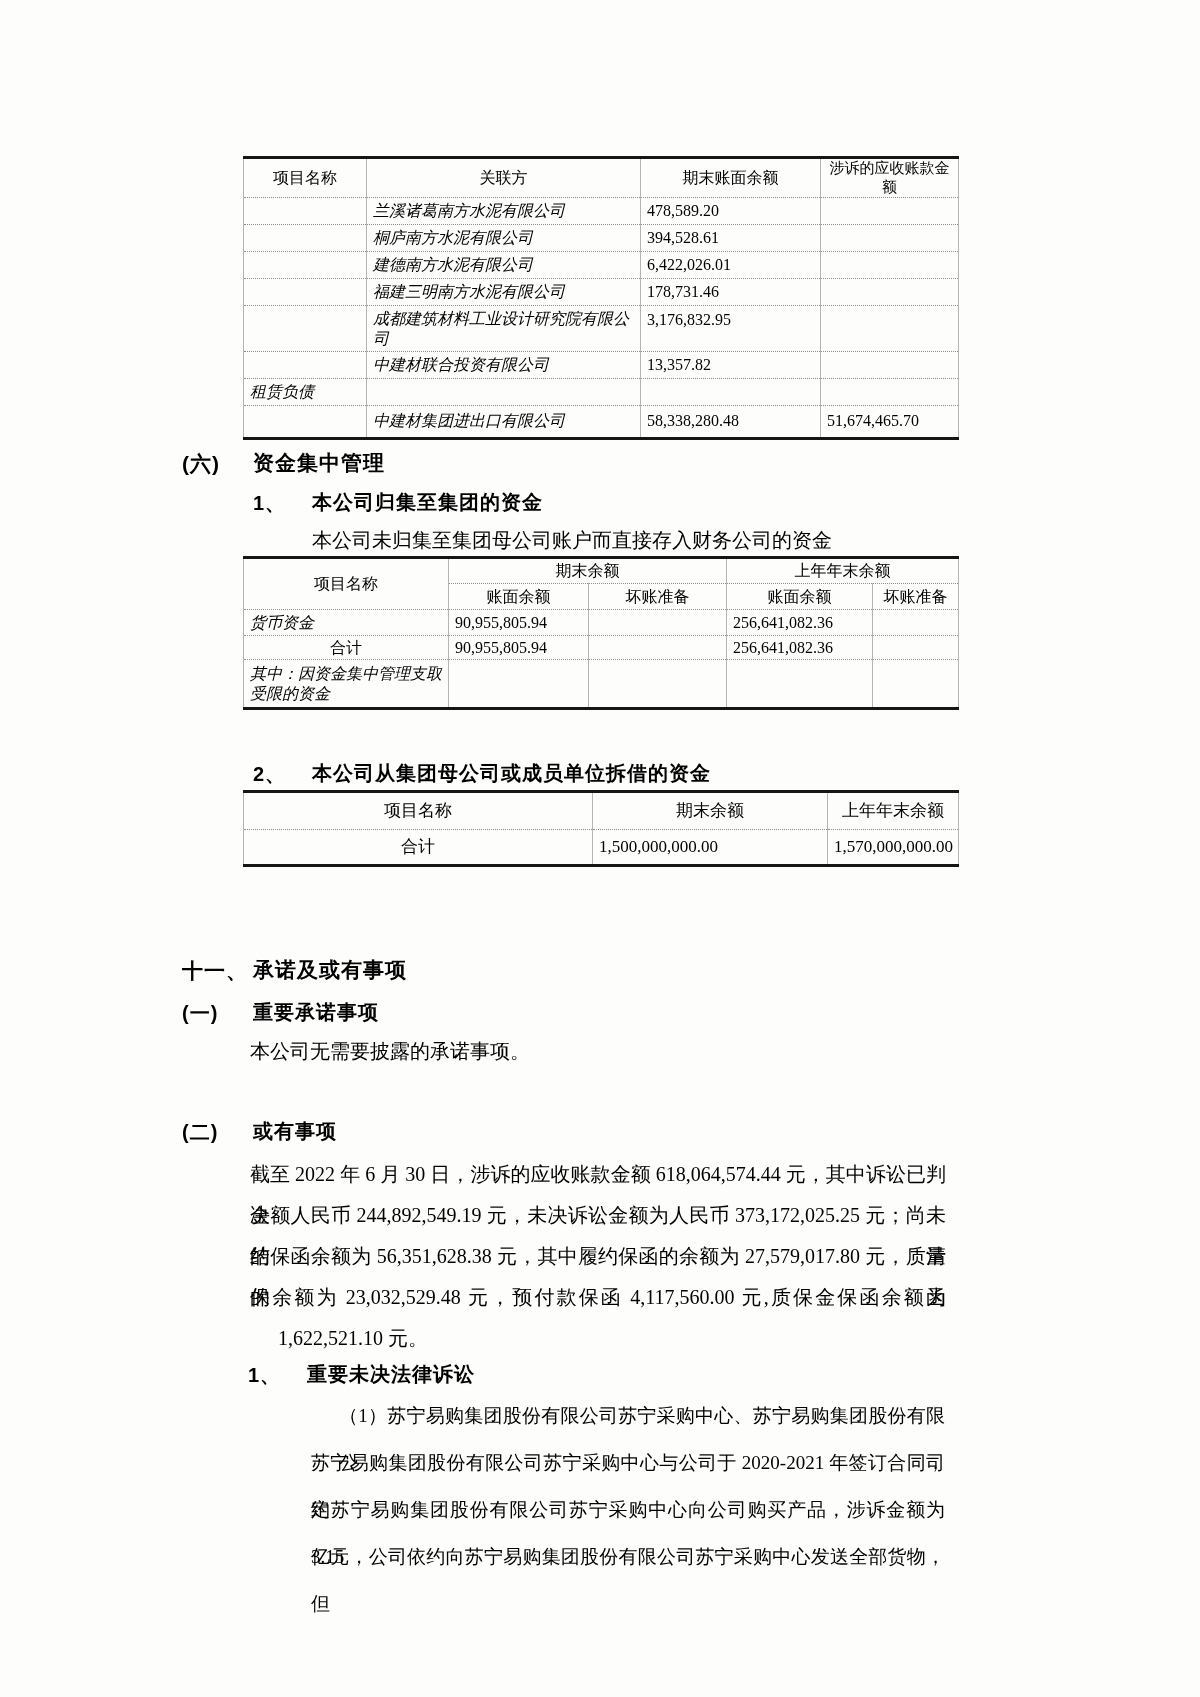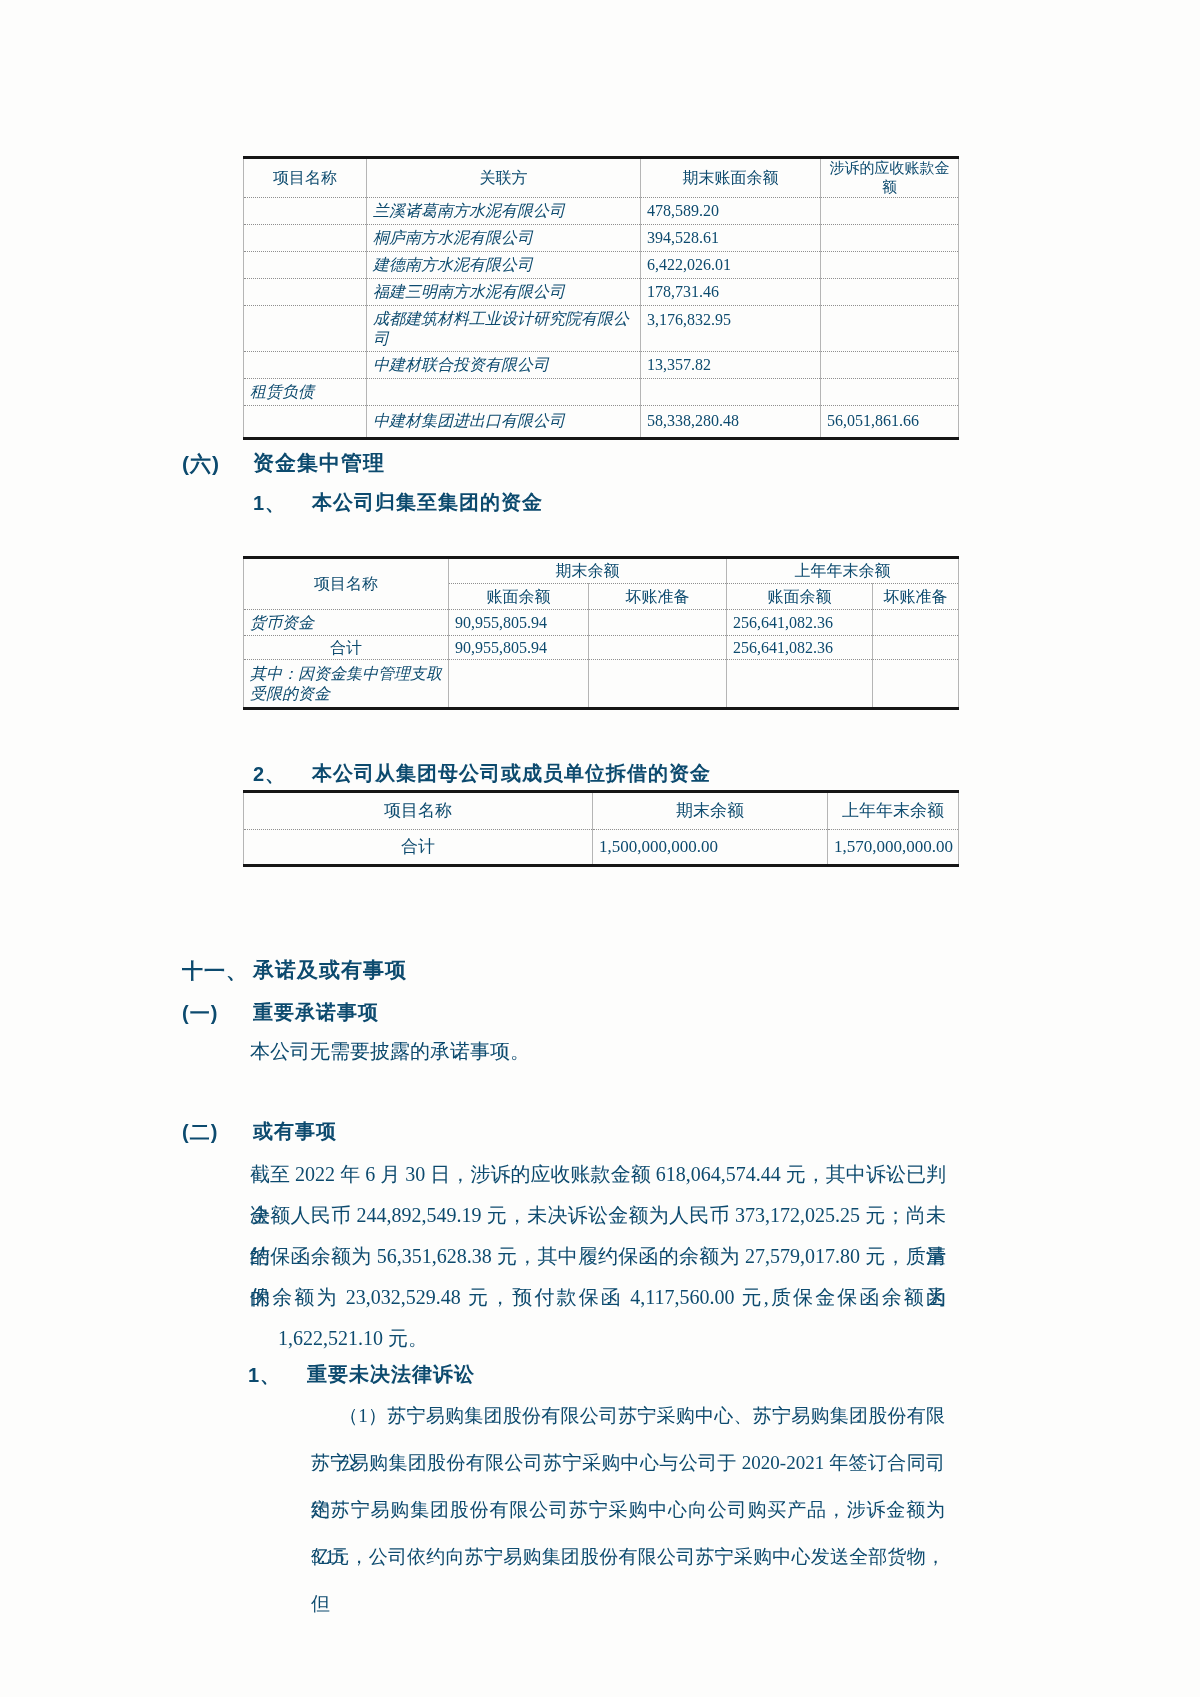--- a/index.html
+++ b/index.html
@@ -1,21 +1,21 @@
 <!DOCTYPE html>
 <html><head>
 <meta charset="utf-8">
 <style>
   html,body{margin:0;padding:0;background:#e8e8e8;}
   .page{
     position:relative;
     width:1200px;height:1697px;
     background:#fdfdfc;
     font-family:"Liberation Serif","DejaVu Serif",serif;
-    color:#0c4a6e;
+    color:#000000;
     overflow:hidden;
   }
   
   table.doc{
     position:absolute;
     border-collapse:collapse;
     table-layout:fixed;
     border-top:3px solid #161616;
     border-bottom:3px solid #161616;
     font-size:16px;
@@ -115,31 +115,32 @@
     <tr style="height:27px">
       <td class="l">租赁负债</td>
       <td class="l"></td>
       <td class="r num"></td>
       <td class="r num"></td>
     </tr>
     <tr style="height:33px">
       <td class="l"></td>
       <td class="l">中建材集团进出口有限公司</td>
       <td class="r num" style="padding-right:12px">58,338,280.48</td>
-      <td class="r num" style="padding-right:20px">56,051,861.66</td>
+      <td class="r num" style="padding-right:20px">51,674,465.70</td>
     </tr>
   </tbody>
     </table>
 
   <div class="abs h h-big" style="left:182px;top:450px">(六)</div>
   <div class="abs h h-big" style="left:253px;top:449px">资金集中管理</div>
 
   <div class="abs h" style="left:253px;top:490px">1、</div>
   <div class="abs h" style="left:312px;top:489px">本公司归集至集团的资金</div>
 
+  <div class="abs body-t" style="left:312px;top:527px">本公司未归集至集团母公司账户而直接存入财务公司的资金</div>
 
   <table class="doc" style="left:243px;top:556px;width:715px;">
     <colgroup>
         <col style="width:205px">
         <col style="width:140px">
         <col style="width:138px">
         <col style="width:146px">
         <col style="width:86px">
       </colgroup>
     <tbody>

